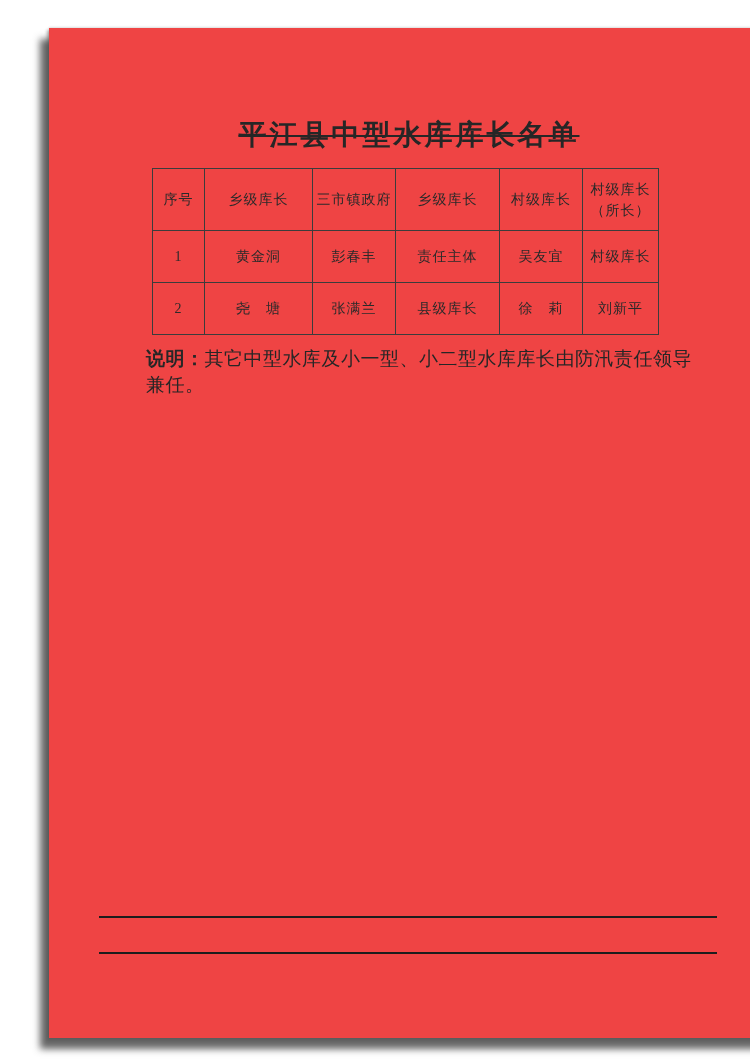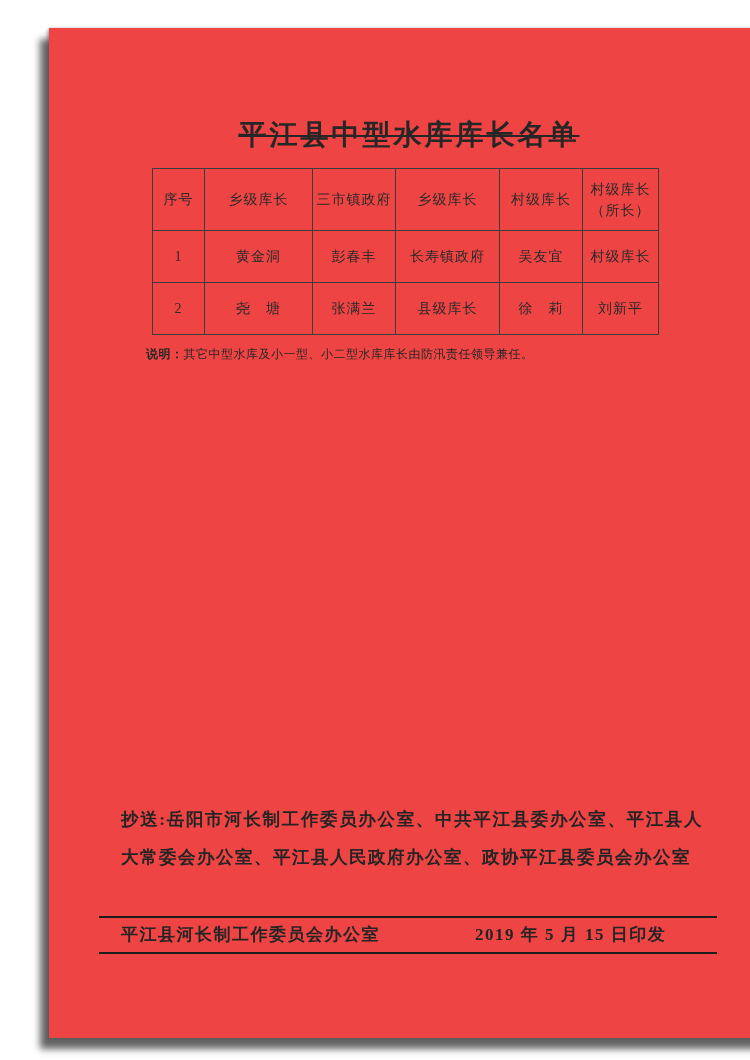--- a/index.html
+++ b/index.html
@@ -47,21 +47,21 @@
     letter-spacing:1px;
     vertical-align:middle;
     padding:0 2px;
   }
   table.roster th { height:62px; white-space:pre-line; line-height:1.5; }
   table.roster td { height:52px; }
   .note {
     position:absolute;
     left:97px; top:318px;
     width:560px;
-    font-size:12px;
+    font-size:19px;
     letter-spacing:0.5px;
     color:#262626;
     font-family:Liberation Mono, monospace;
   }
   .note .lbl { font-weight:bold; }
   .cc {
     position:absolute;
     left:72px; top:772px;
     width:582px;
     font-size:17.5px;
@@ -117,39 +117,36 @@
         <th>村级库长</th>
         <th>村级库长
 （所长）</th>
       </tr>
     </thead>
     <tbody>
       <tr>
         <td>1</td>
         <td>黄金洞</td>
         <td>彭春丰</td>
-        <td>长寿镇政府</td>
+        <td>责任主体</td>
         <td>吴友宜</td>
         <td>村级库长</td>
       </tr>
       <tr>
         <td>2</td>
         <td>尧　塘</td>
         <td>张满兰</td>
         <td>县级库长</td>
         <td>徐　莉</td>
         <td>刘新平</td>
       </tr>
     </tbody>
   </table>
 
   <p class="note"><span class="lbl">说明：</span><span>其它中型水库及小一型、小二型水库库长由防汛责任领导兼任。</span></p>
 
-  <p class="cc"><span>抄送:</span><span>岳阳市河长制工作委员办公室、中共平江县委办公室、平江县人大常委会办公室、平江县人民政府办公室、政协平江县委员会办公室</span></p>
 
   <div class="rule rule-top"></div>
 
-  <span class="footer-issuer">平江县河长制工作委员会办公室</span>
-  <span class="footer-date">2019 年 5 月 15 日印发</span>
 
   <div class="rule rule-bottom"></div>
 
 </div>
 
 </body></html>

